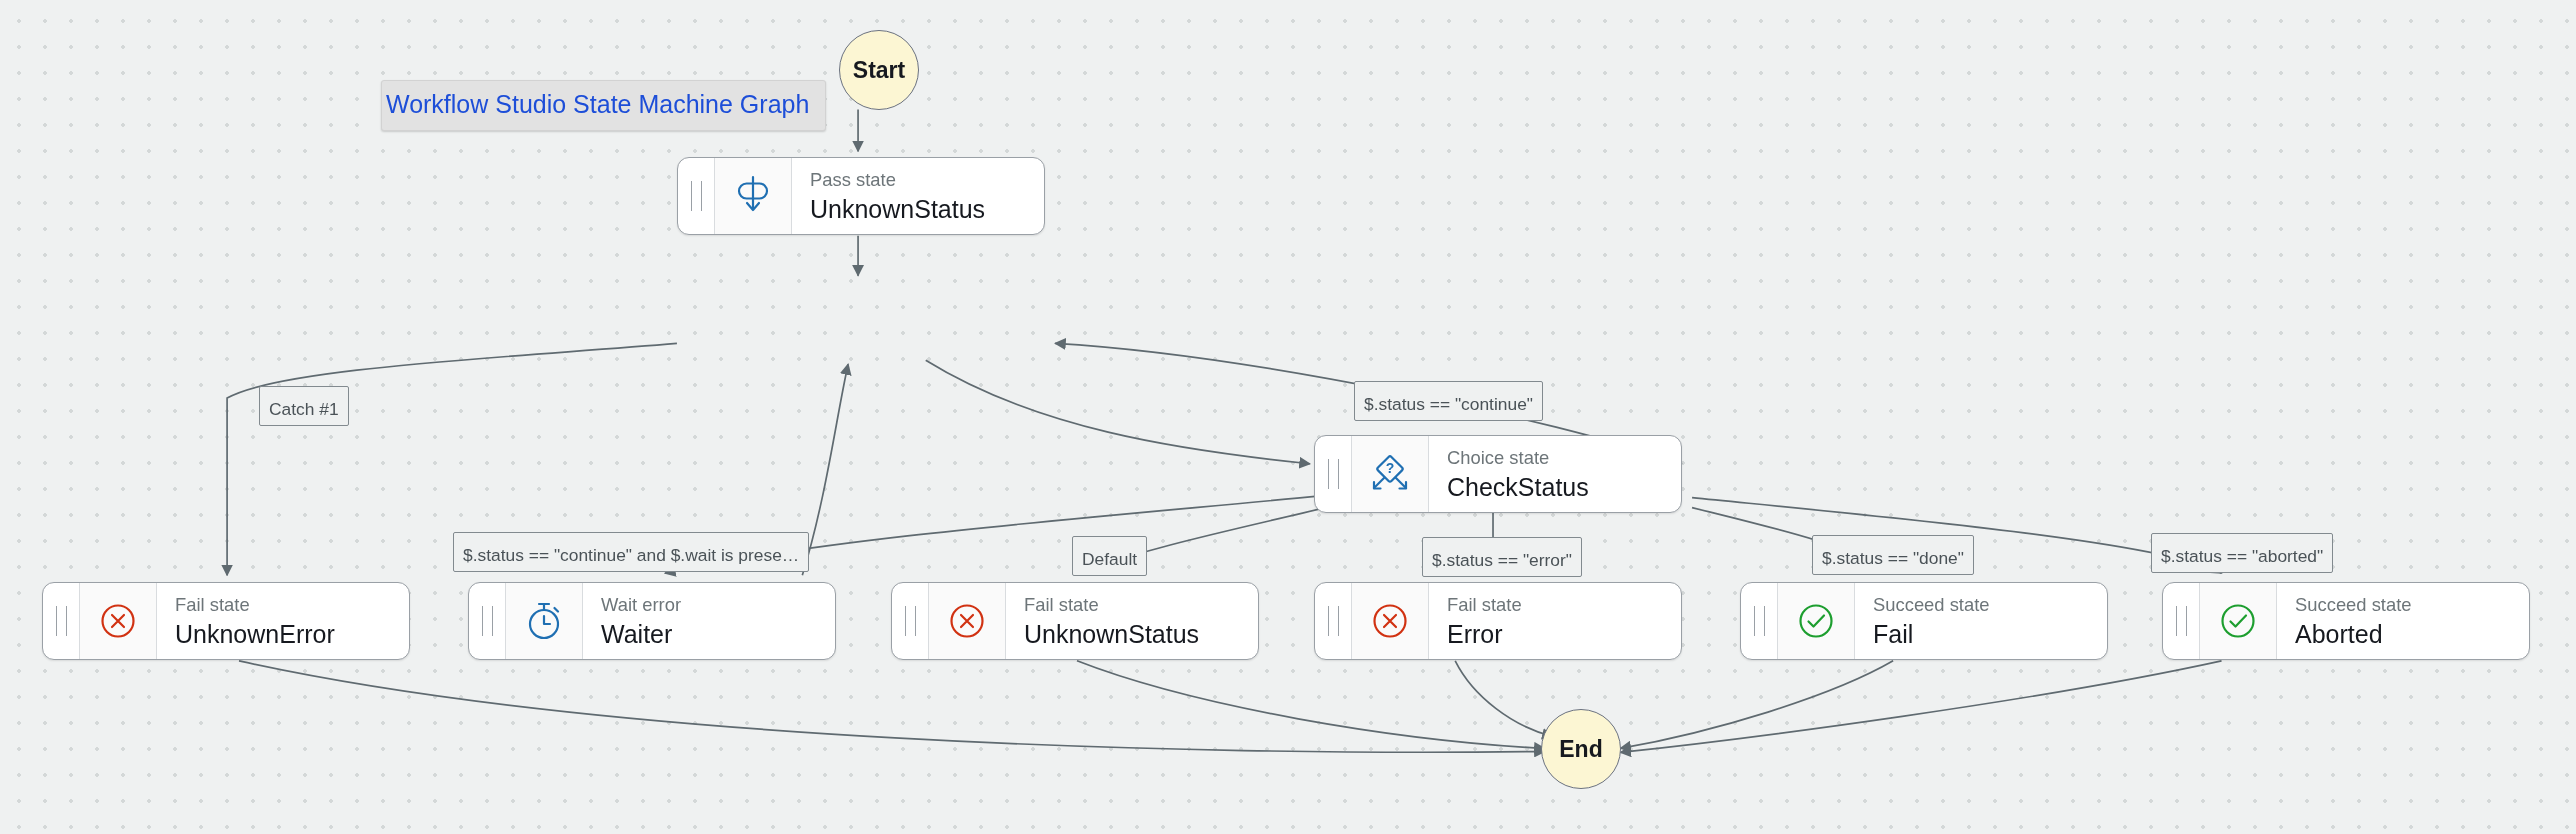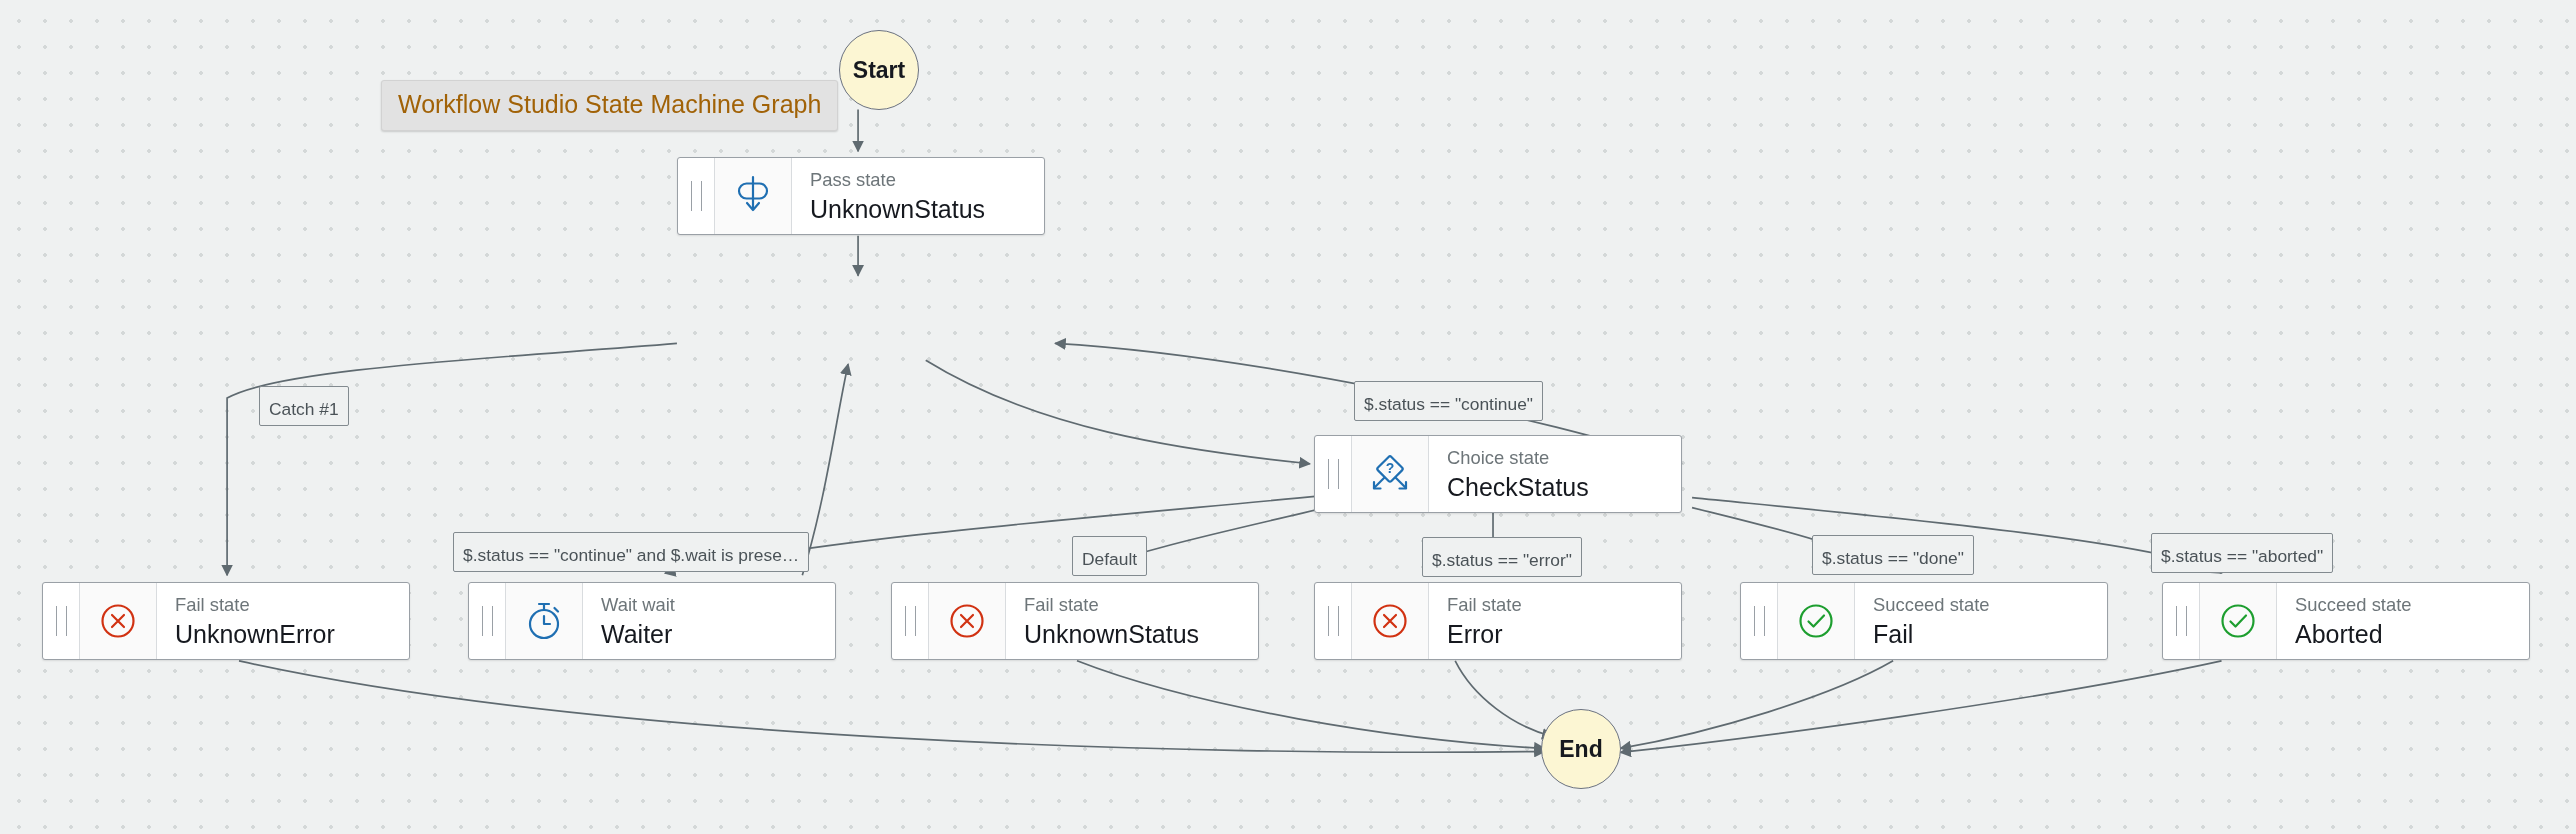--- a/index.html
+++ b/index.html
@@ -16,23 +16,23 @@
     background-position:6px 8px;
   }
   #edges{position:absolute;left:0;top:0;width:2576px;height:834px;}
 
   
   .title-chip{
     position:absolute;
     background:#e2e2e2;
     border:1px solid #d2d2d2;
     border-radius:3px;
-    color:#a16207;
+    color:#1d4ed8;
     font-size:25px;
-    padding:9px 16px 11px 16px;
+    padding:9px 16px 11px 4px;
     white-space:nowrap;
     box-shadow:0 1px 2px rgba(0,0,0,.16);
   }
 
   
   .terminal{
     position:absolute;
     border-radius:50%;
     background:#fcf6d3;
     border:1.6px solid #6b7280;
@@ -40,21 +40,21 @@
     font-size:23px;font-weight:bold;color:#16191f;
     box-sizing:border-box;
   }
 
   
   .node{
     position:absolute;
     height:78px;
     background:#ffffff;
     border:1.5px solid #9aa0a6;
-    border-radius:3px;
+    border-radius:12px;
     display:flex;align-items:stretch;
     box-sizing:border-box;
     box-shadow:0 1px 2px rgba(0,0,0,.10);
     overflow:hidden;
   }
   .grip{
     width:36px;flex:0 0 36px;
     border-right:1px solid #d9dcdf;
     display:flex;align-items:center;justify-content:center;
   }
@@ -206,21 +206,21 @@
     <div class="iconcell">
       <svg width="42" height="44" viewBox="0 0 42 44" fill="none" stroke="#1f6fb2" stroke-width="2.2" stroke-linecap="round" stroke-linejoin="round">
         <circle cx="21" cy="25" r="14"></circle>
         <path d="M21 17 L21 25 L27 25"></path>
         <path d="M16 5 L26 5"></path>
         <path d="M21 5 L21 11"></path>
         <path d="M31.5 9 L35 12.5"></path>
       </svg>
     </div>
     <div class="body">
-      <div class="kind">Wait wait</div>
+      <div class="kind">Wait error</div>
       <div class="name">Waiter</div>
     </div>
   </div>
 
   <div class="node" style="left:891px;top:582px;width:368px;">
     <div class="grip">
         <i></i>
       </div>
     <div class="iconcell">
       <svg width="42" height="42" viewBox="0 0 42 42" fill="none" stroke="#d13212" stroke-width="2.2" stroke-linecap="round">

